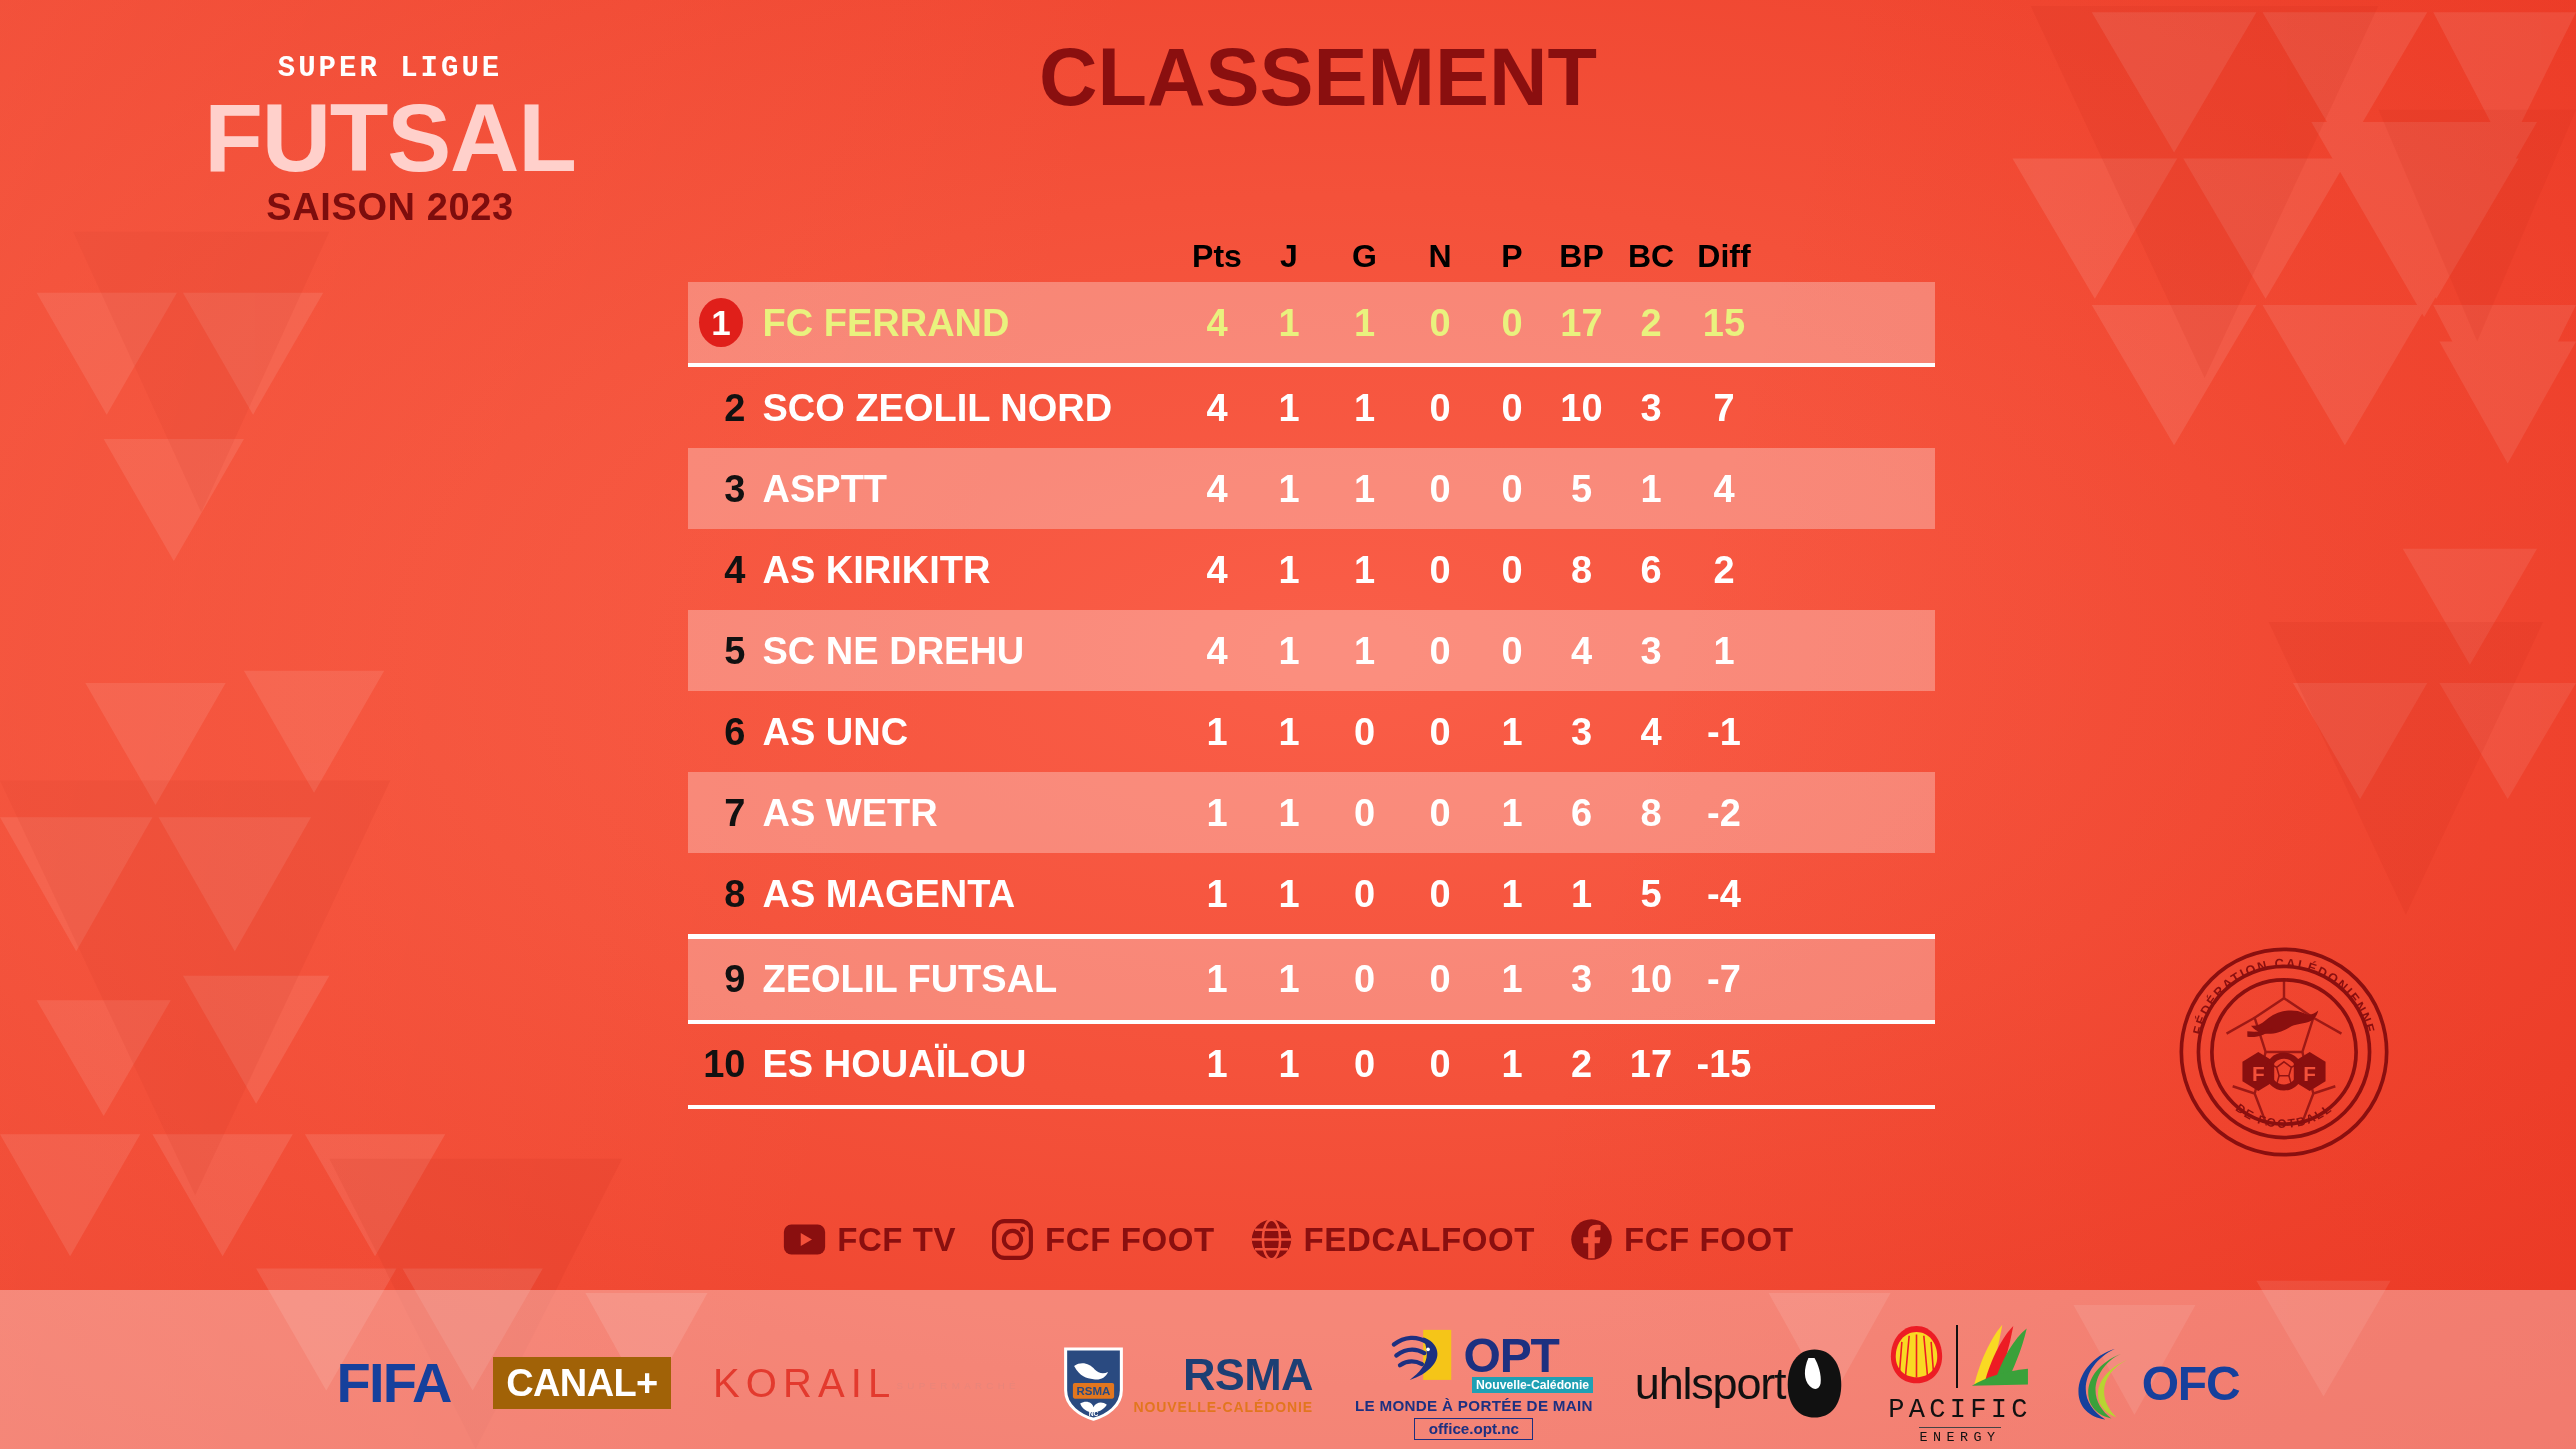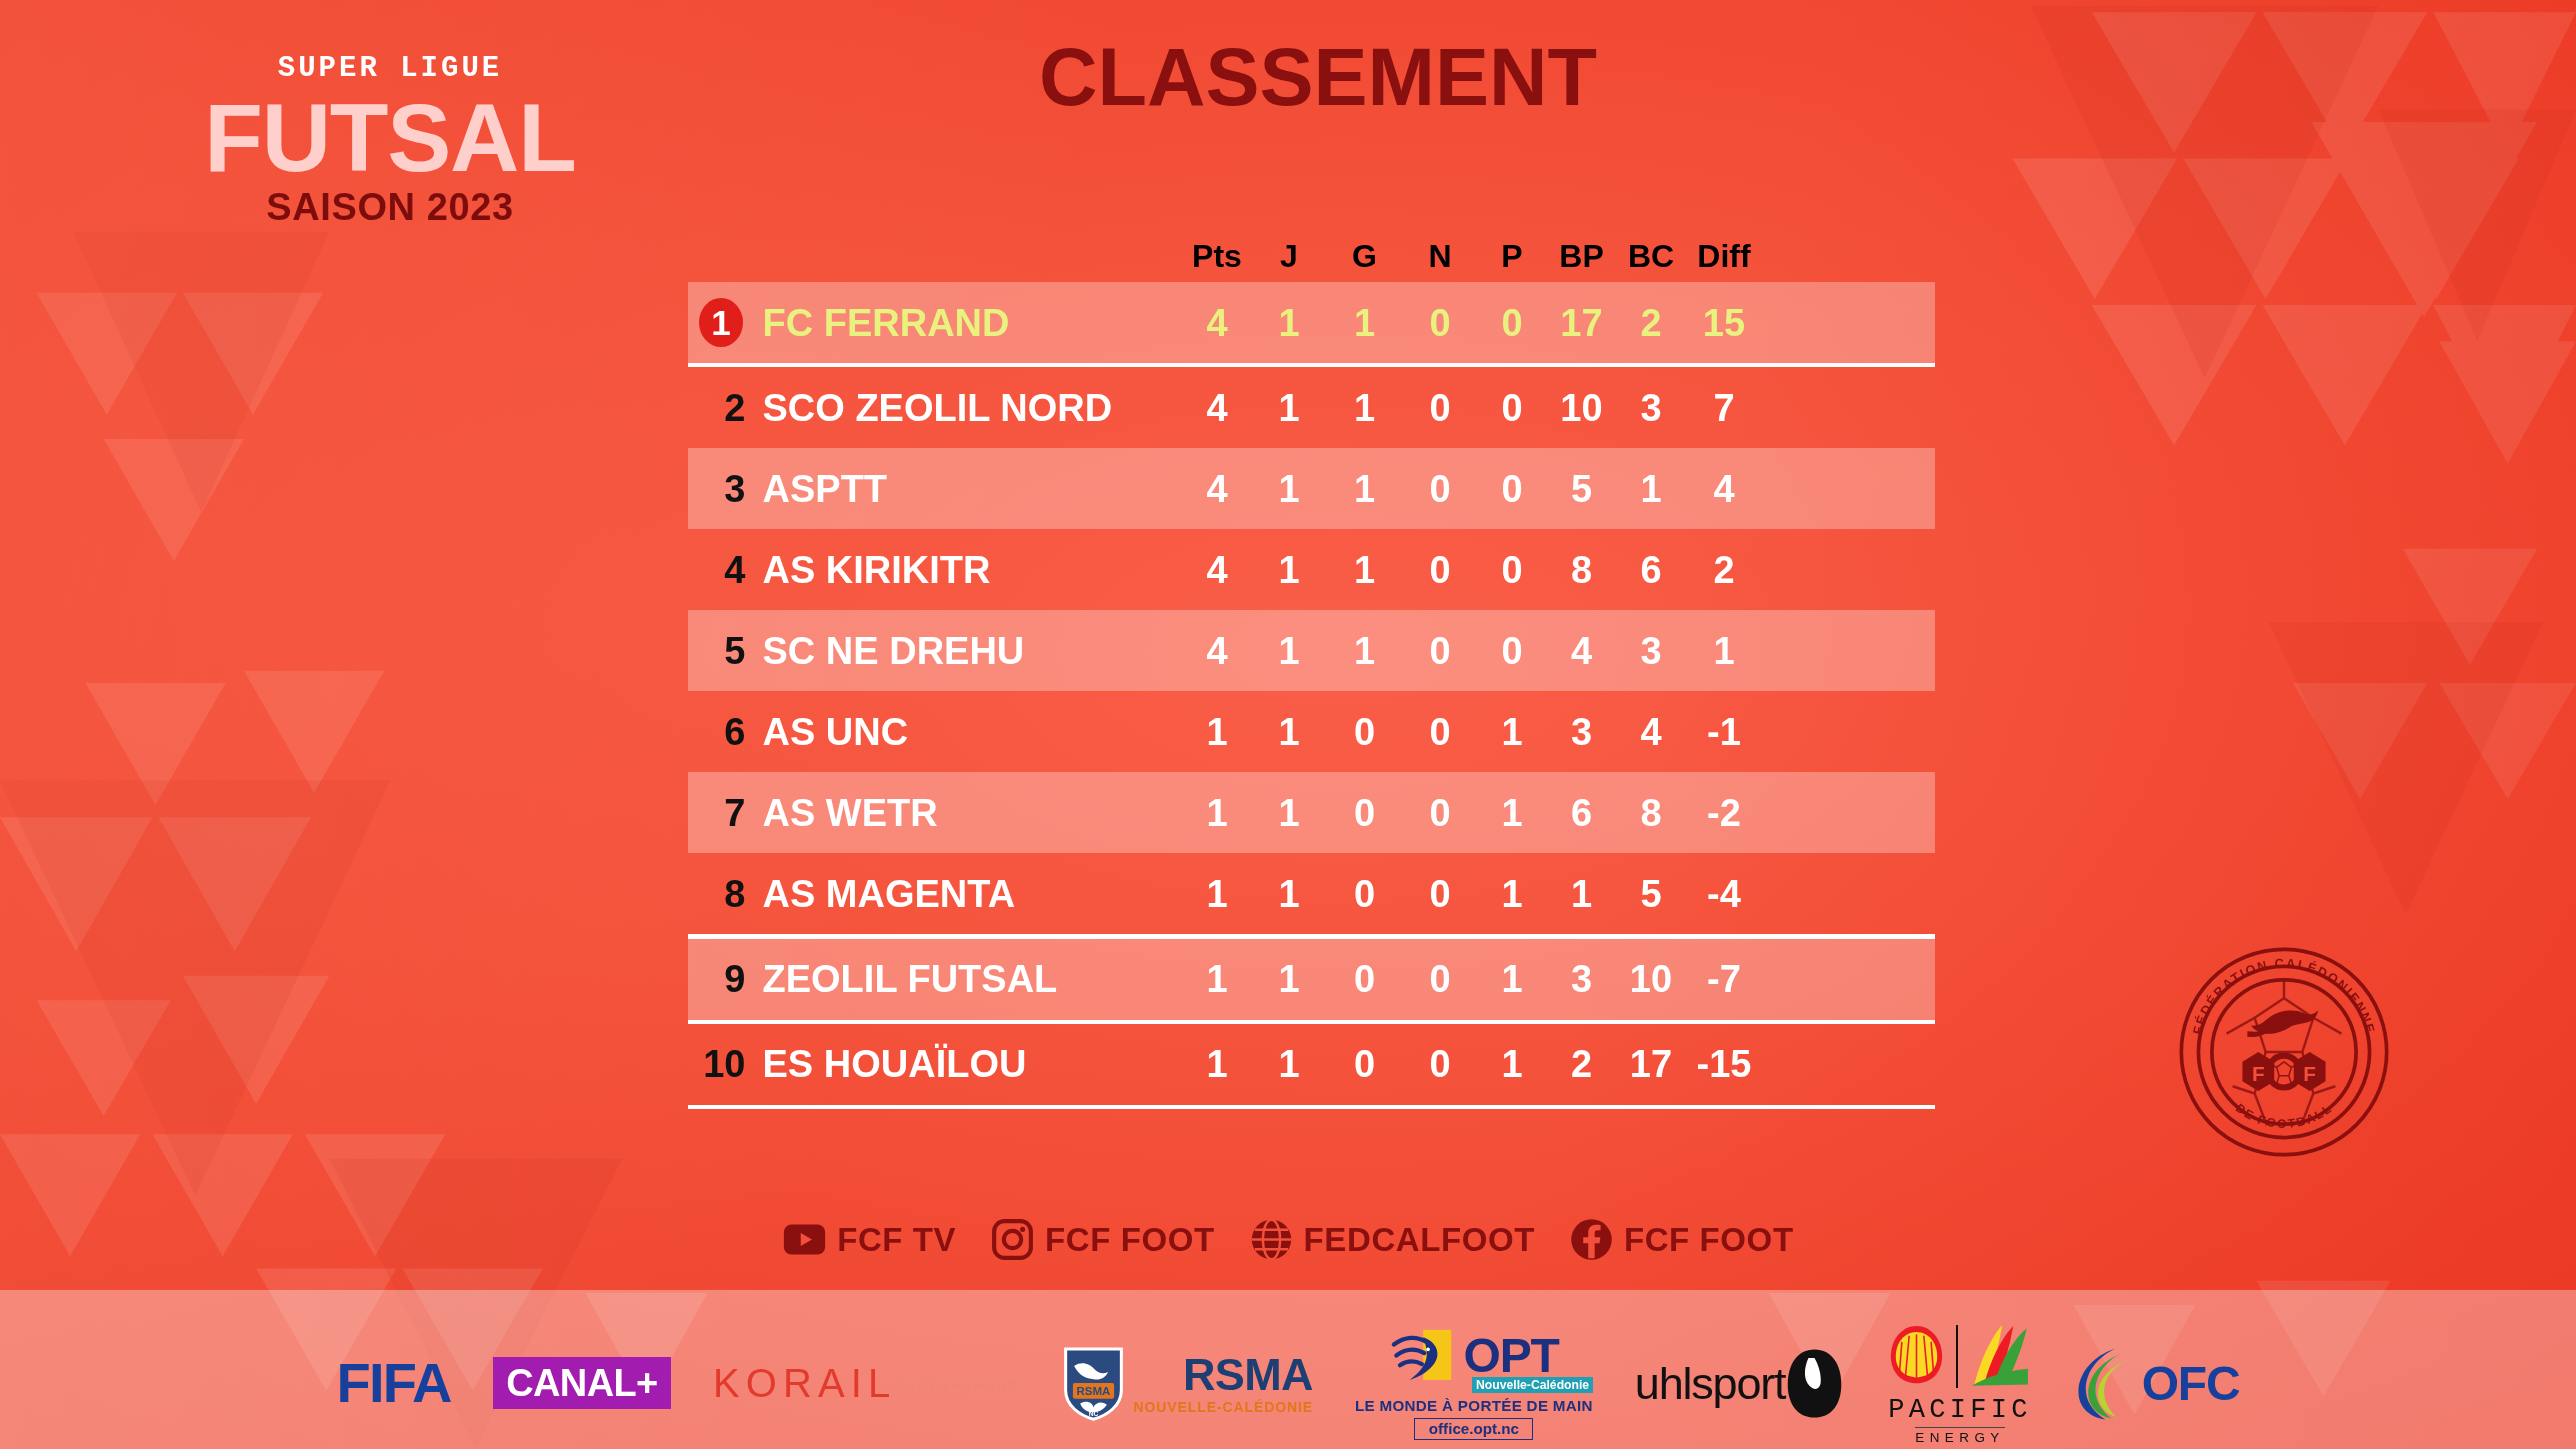--- a/index.html
+++ b/index.html
@@ -108,21 +108,21 @@
 
   
   .sponsorbar{
     position:absolute;left:0;right:0;top:1290px;height:186px;
     background:rgba(255,255,255,.34);
     display:flex;align-items:center;justify-content:center;gap:0;text-align:right;
   }
   .sp{display:flex;align-items:center;justify-content:center;margin:0 21px;}
   .sp-fifa{font-size:56px;font-weight:bold;color:#16409c;letter-spacing:-1.8px;line-height:1;}
   .sp-canal{
-    background:#a21caf;color:#fff;font-size:38px;font-weight:bold;
+    background:#a16207;color:#fff;font-size:38px;font-weight:bold;
     padding:7.3px 13.4px;letter-spacing:-0.6px;line-height:1;
   }
   .korail{display:flex;align-items:center;line-height:1;}
   .korail .kmain{font-size:40px;color:#e33a2e;letter-spacing:6.1px;font-weight:400;}
   .korail .ksub{font-size:9.8px;color:#e8857a;letter-spacing:4.3px;margin-top:4.9px;}
   .rsma{display:flex;align-items:center;}
   .rsma .rtxt{display:flex;flex-direction:column;line-height:1;margin-left:8.5px;}
   .rsma .rname{font-size:45px;font-weight:bold;color:#1d3f74;letter-spacing:-0.6px;}
   .rsma .rsub{font-size:14px;font-weight:bold;color:#e2761e;letter-spacing:0.9px;margin-top:3.7px;}
   .optwrap{display:flex;flex-direction:column;align-items:center;line-height:1;}
@@ -130,21 +130,21 @@
   .optmark{width:72px;height:59px;}
   .optname{font-size:48px;font-weight:bold;color:#1d3080;letter-spacing:-1.2px;margin-left:2.4px;}
   .optnc{background:#1fa0b4;color:#fff;font-size:12.2px;font-weight:bold;padding:1.8px 3.7px;margin-top:-8.5px;align-self:flex-end;}
   .optslog{font-size:15.2px;font-weight:bold;color:#1d3080;letter-spacing:0.3px;margin-top:4.9px;}
   .optsite{border:1.8px solid #1d3080;color:#1d3080;font-size:15.2px;font-weight:bold;padding:2.4px 13.4px;margin-top:4.9px;}
   .uhl{display:flex;align-items:center;}
   .uhl .utxt{font-size:45px;color:#111;letter-spacing:-1.2px;line-height:1;}
   .pac{display:flex;flex-direction:column;align-items:center;line-height:1;}
   .pacrow{display:flex;align-items:center;}
   .pactxt{font-size:27px;color:#111;letter-spacing:4.3px;font-family:"Liberation Mono", monospace;margin-top:4.9px;}
-  .pacsub{font-size:13.4px;color:#111;letter-spacing:5.5px;font-family:Liberation Sans, sans-serif;margin-top:3px;border-top:1.2px solid #444;padding-top:3px;}
+  .pacsub{font-size:13.4px;color:#111;letter-spacing:5.5px;font-family:Liberation Mono, monospace;margin-top:3px;border-top:1.2px solid #444;padding-top:3px;}
   .ofc{display:flex;align-items:center;}
   .ofc .otxt{font-size:48px;font-weight:bold;color:#16409c;letter-spacing:-1.2px;margin-left:-6.1px;}
 </style>
 </head>
 <body>
 
 <div id="bg">
   <div class="grad"></div>
   <svg viewBox="0 0 4224 2376" preserveAspectRatio="none">
     <defs>

